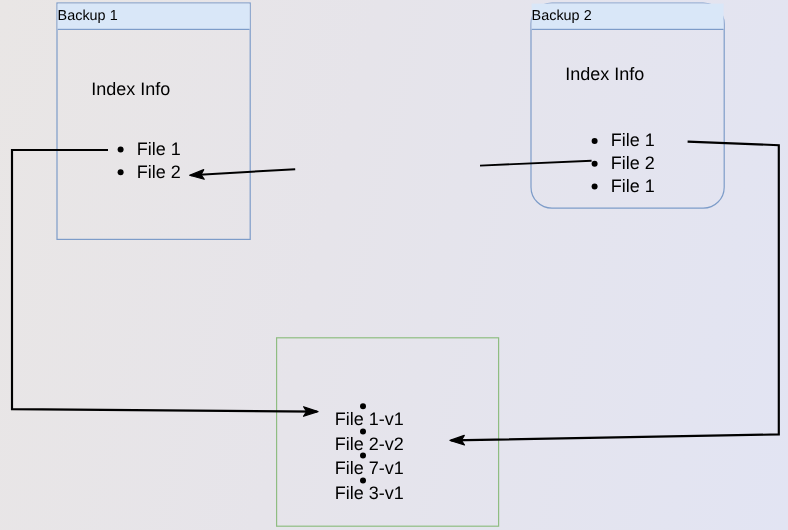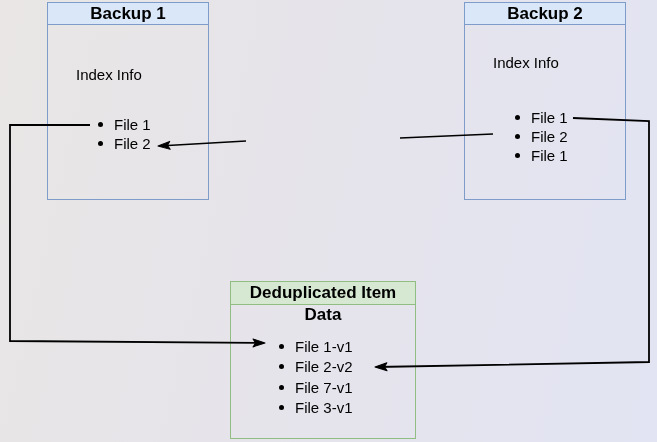--- a/index.html
+++ b/index.html
@@ -3,29 +3,29 @@
 <meta charset="utf-8">
 <style>
   html,body{margin:0;padding:0;}
   body{font-family:"Liberation Sans", sans-serif; color:#000;}
   #canvas{
     position:relative; width:657px; height:442px; overflow:hidden;
     background:linear-gradient(103deg, #e9e6e5 0%, #e6e4ea 42%, #e2e4f3 100%);
   }
   .node{position:absolute; border:1px solid #7d9cc9; box-sizing:border-box; background:transparent;}
   .node .hdr{
-    height:21px; line-height:21px; text-align:center; font-weight:bold; font-size:17px;
+    height:21px; line-height:21px; text-align:left; font-weight:normal; font-size:12px;
     background:#d9e7f8; border-bottom:1px solid #7d9cc9;
   }
   .node.green{border-color:#8fbd82;}
   .node.green .hdr{background:#d6e7d2; border-bottom-color:#8fbd82; height:22px; line-height:22px;}
   .section-label{position:absolute; font-size:15px; line-height:18px;}
   .list{position:absolute;}
   .row{display:flex; align-items:center; height:19px; font-size:15px;}
-  .row.tall{height:20.5px;}
+  .row.tall{height:20.5px;flex-direction:column;}
   .dot{width:5px; height:5px; border-radius:50%; background:#000; margin-right:11px; flex:none;}
   #arrow-layer{position:absolute; left:0; top:0; pointer-events:none;}
   #edge-label{
     position:absolute; left:239px; top:125px; width:168px; text-align:center;
     font-size:12.5px; line-height:15.5px;
   }
 </style>
 </head>
 <body>
 
@@ -39,41 +39,40 @@
         <span class="dot"></span>
         <span>File 1</span>
       </div>
       <div class="row">
         <span class="dot"></span>
         <span>File 2</span>
       </div>
     </div>
   </div>
 
-  <div class="node" style="left:464px; top:2px; width:162px; height:198px;">
+  <div class="node" style="left:442px; top:2px; width:162px; height:172px;border-radius:18px;">
     <div class="hdr">Backup 2</div>
     <div class="section-label" style="left:28px; top:51px;">Index Info</div>
     <div class="list" style="left:50px; top:105px;">
       <div class="row">
         <span class="dot"></span>
         <span>File 1</span>
       </div>
       <div class="row">
         <span class="dot"></span>
         <span>File 2</span>
       </div>
       <div class="row">
         <span class="dot"></span>
         <span>File 1</span>
       </div>
     </div>
   </div>
 
   <div class="node green" style="left:230px; top:281px; width:186px; height:158px;">
-    <div class="hdr">Deduplicated Item Data</div>
     <div class="list" style="left:48px; top:54px;">
       <div class="row tall">
         <span class="dot"></span>
         <span>File 1-v1</span>
       </div>
       <div class="row tall">
         <span class="dot"></span>
         <span>File 2-v2</span>
       </div>
       <div class="row tall">

